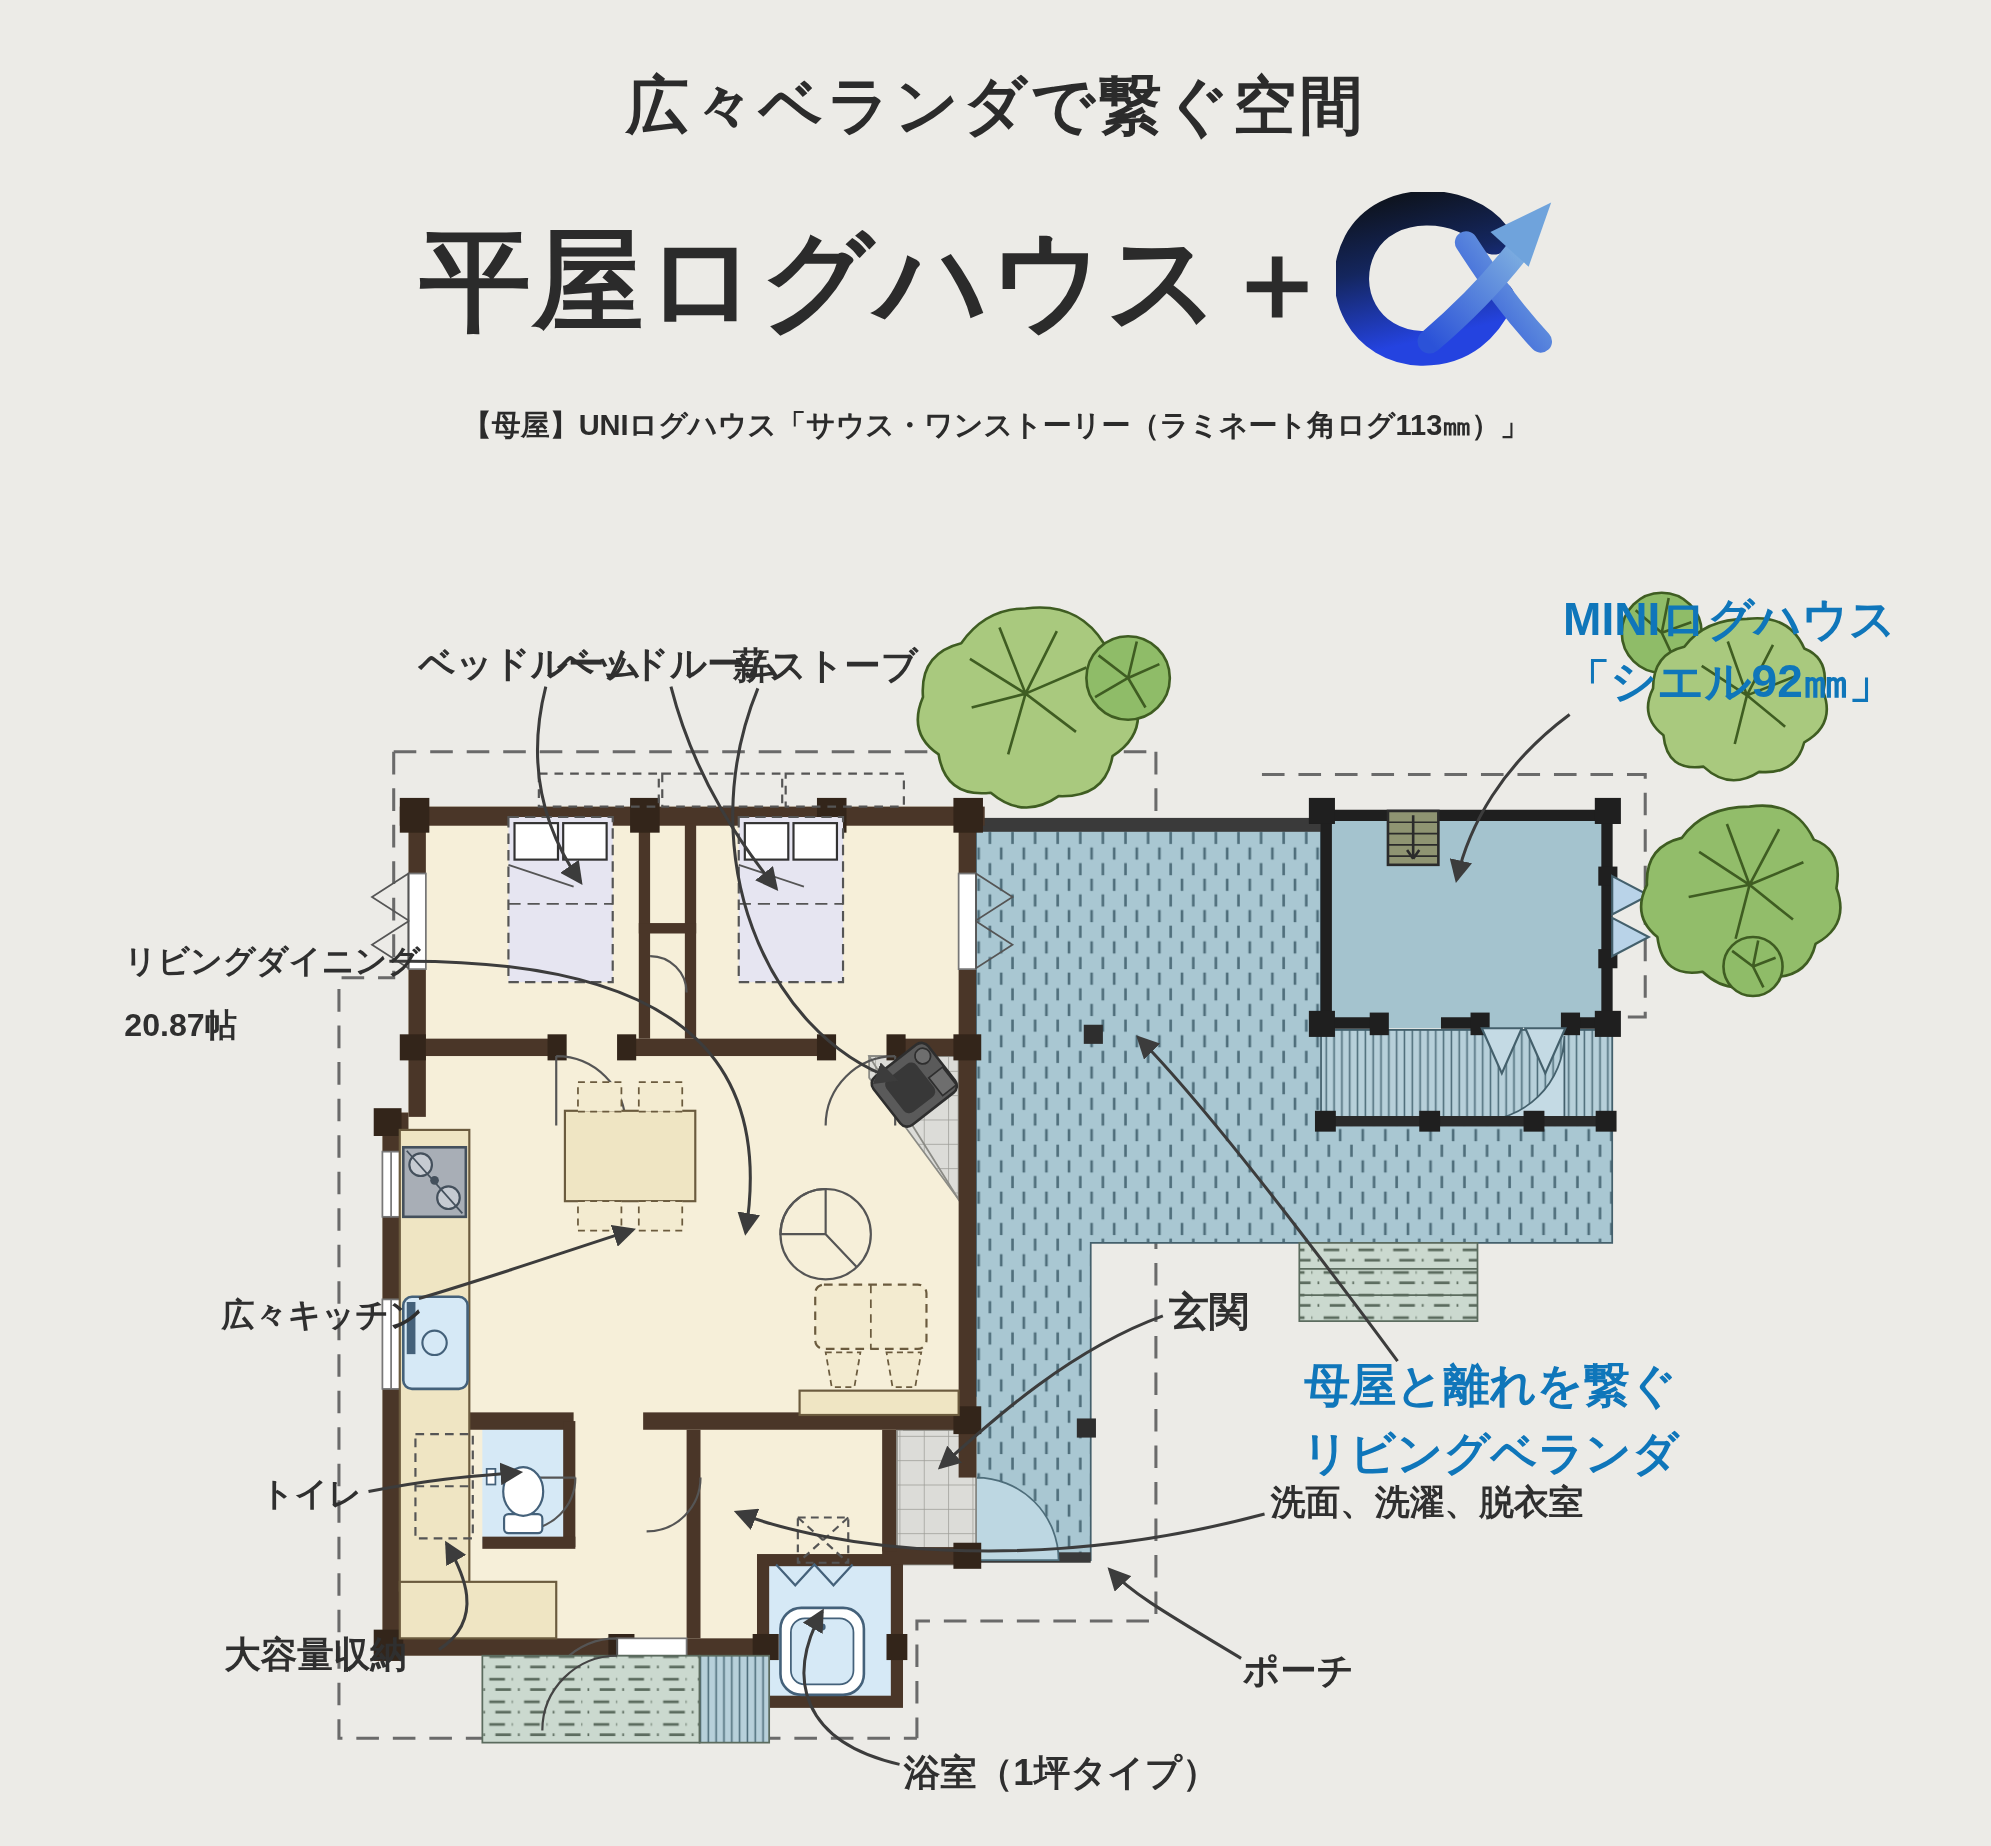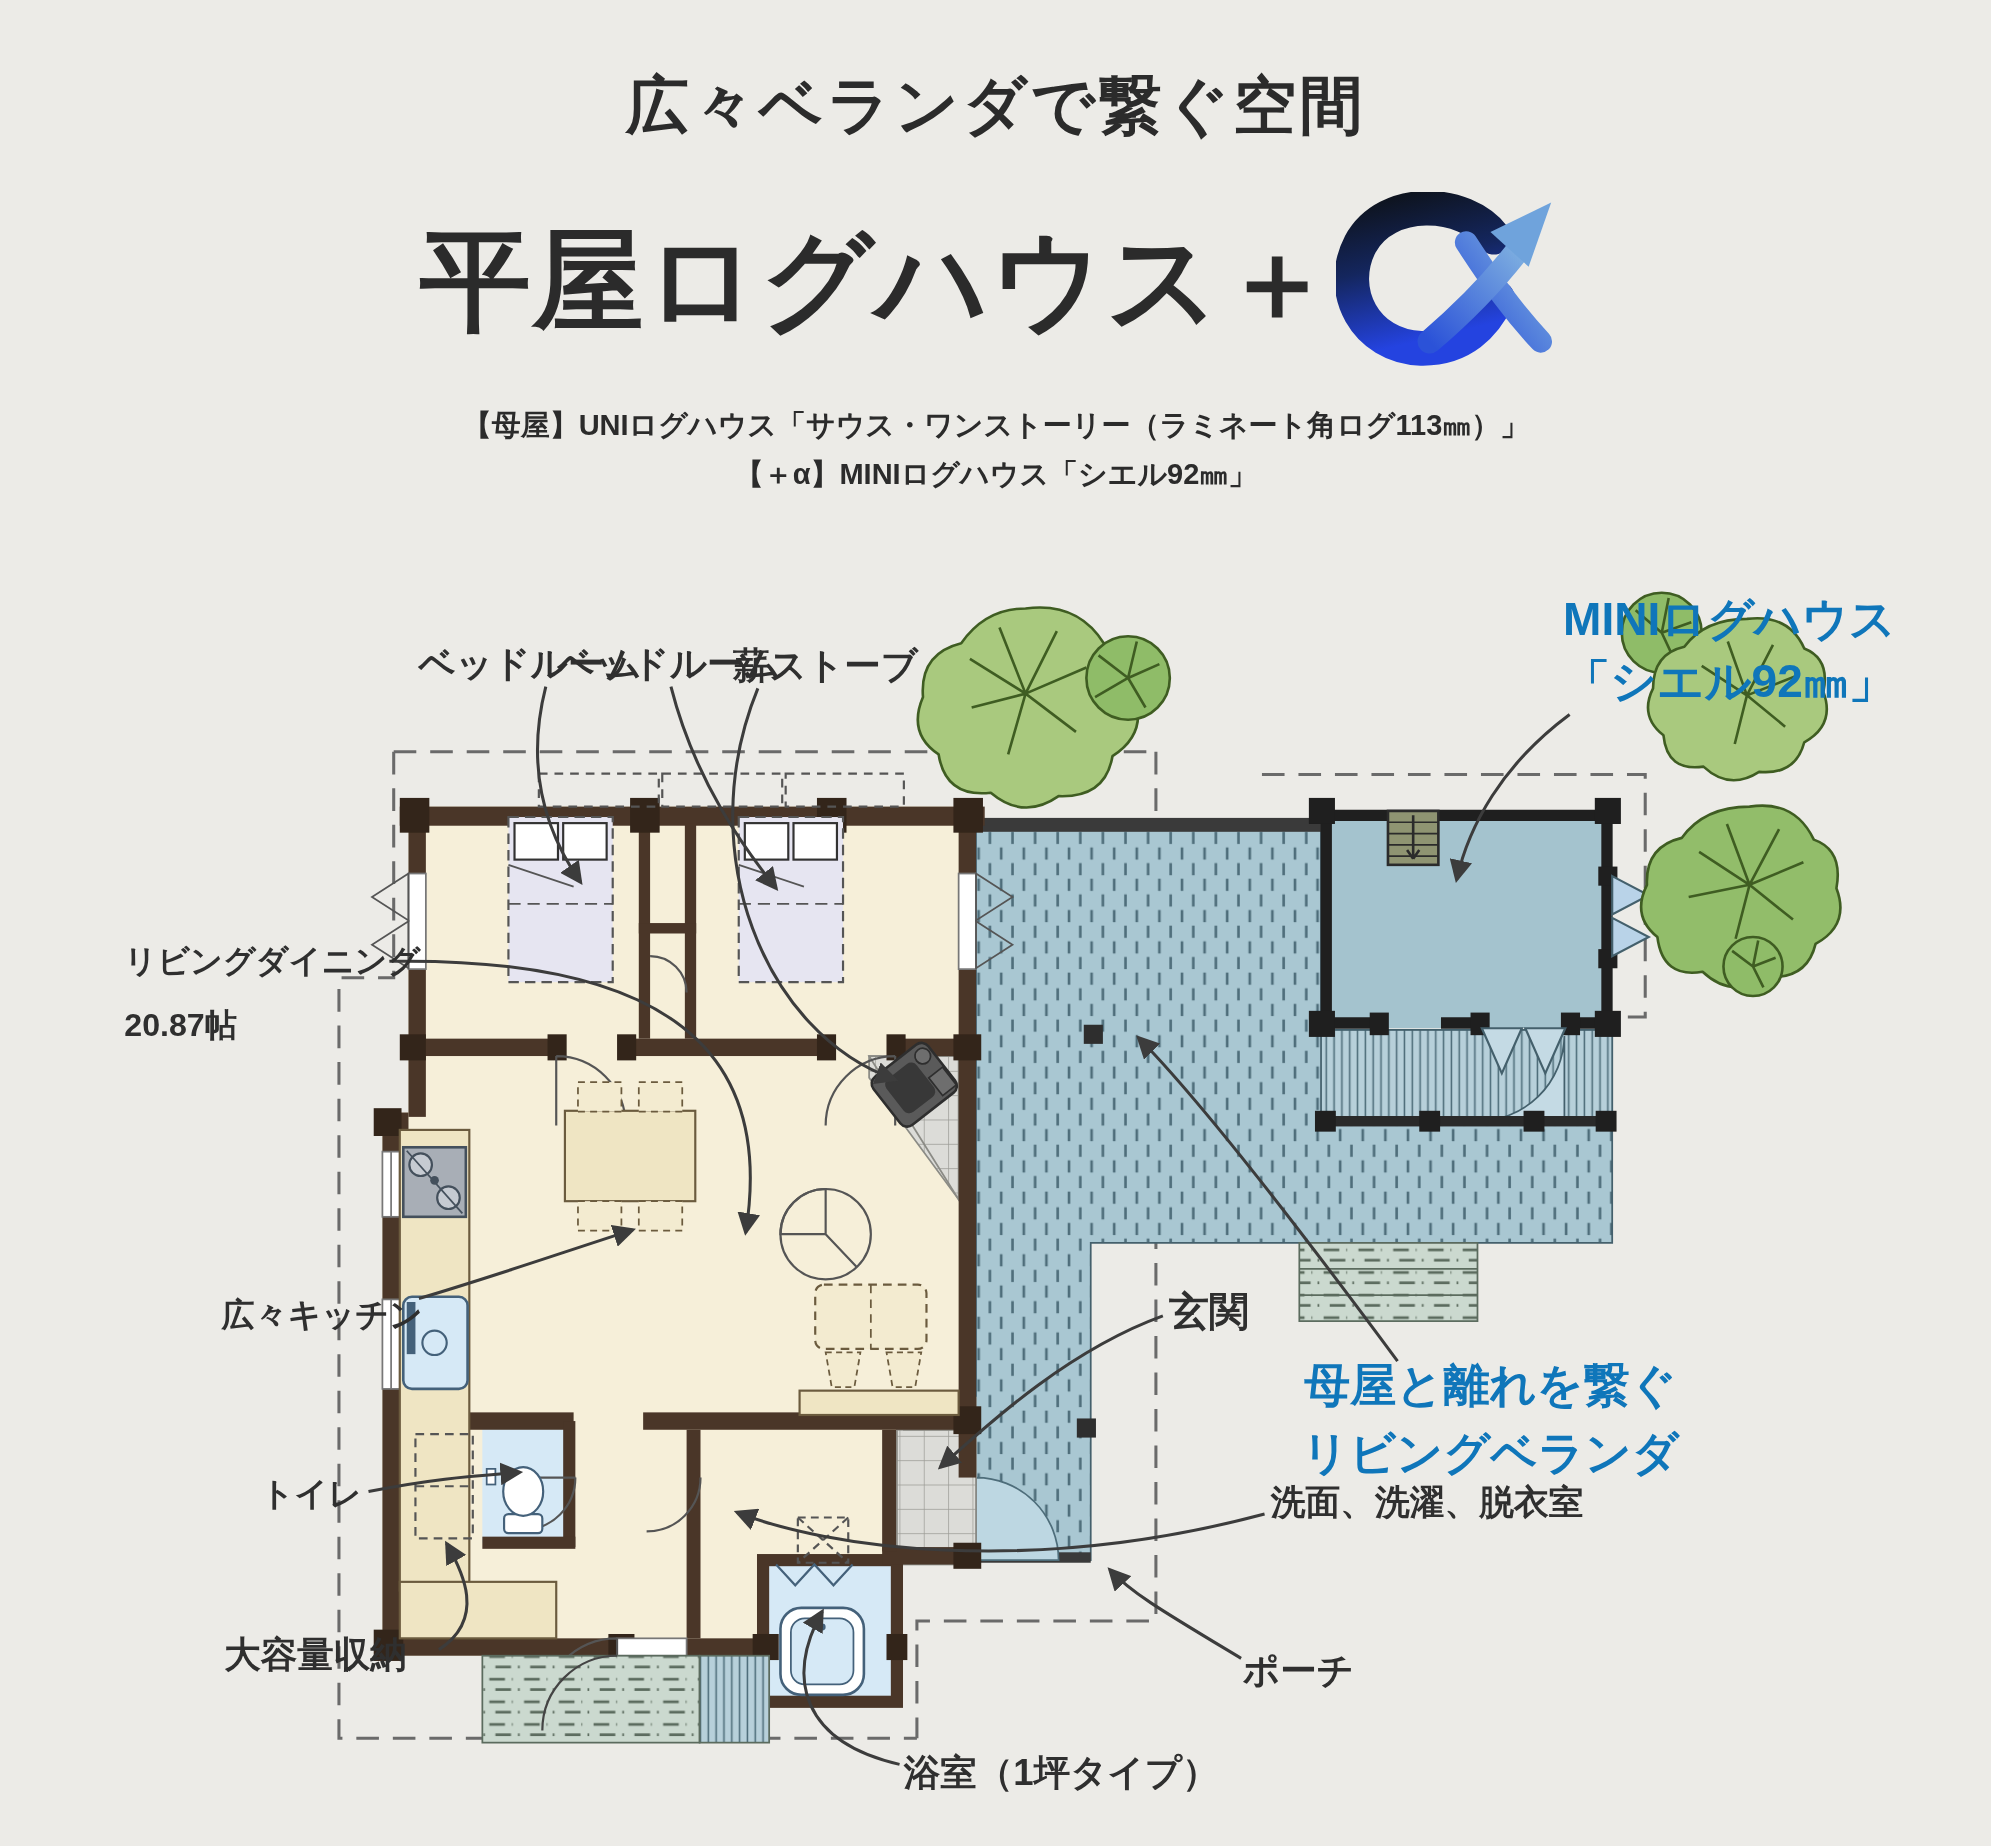--- a/index.html
+++ b/index.html
@@ -38,21 +38,20 @@
           </linearGradient>
         </defs>
         <path d="M182,52 C148,8 58,4 28,60 C0,114 34,178 98,180 C146,181 172,152 186,122" fill="none" stroke="url(#lgLoop)" stroke-width="40" stroke-linecap="round"></path>
         <path d="M150,58 C180,104 204,138 236,172" fill="none" stroke="url(#lgArrow)" stroke-width="26" stroke-linecap="round"></path>
         <path d="M108,172 C150,136 186,98 212,64" fill="none" stroke="url(#lgArrow)" stroke-width="28" stroke-linecap="round"></path>
         <polygon points="178,46 248,12 222,86" fill="#6FA3DC"></polygon>
       </svg>
     </div>
     <div class="subs">
       <div class="sub">【母屋】UNIログハウス「サウス・ワンストーリー（ラミネート角ログ113㎜）」</div>
-      <div class="sub">【＋α】MINIログハウス「シエル92㎜」</div>
     </div>
   </div>
 
   <svg width="1992" height="1847" viewBox="0 0 2292 2125" style="position:absolute;left:0;top:0;">
     <defs>
       <pattern id="deckDash" width="26" height="36" patternUnits="userSpaceOnUse">
         <rect width="26" height="36" fill="#A9C7D2"></rect>
         <line x1="8" y1="3" x2="8" y2="17" stroke="#4E6D7A" stroke-width="3"></line>
         <line x1="21" y1="21" x2="21" y2="35" stroke="#4E6D7A" stroke-width="3"></line>
       </pattern>

